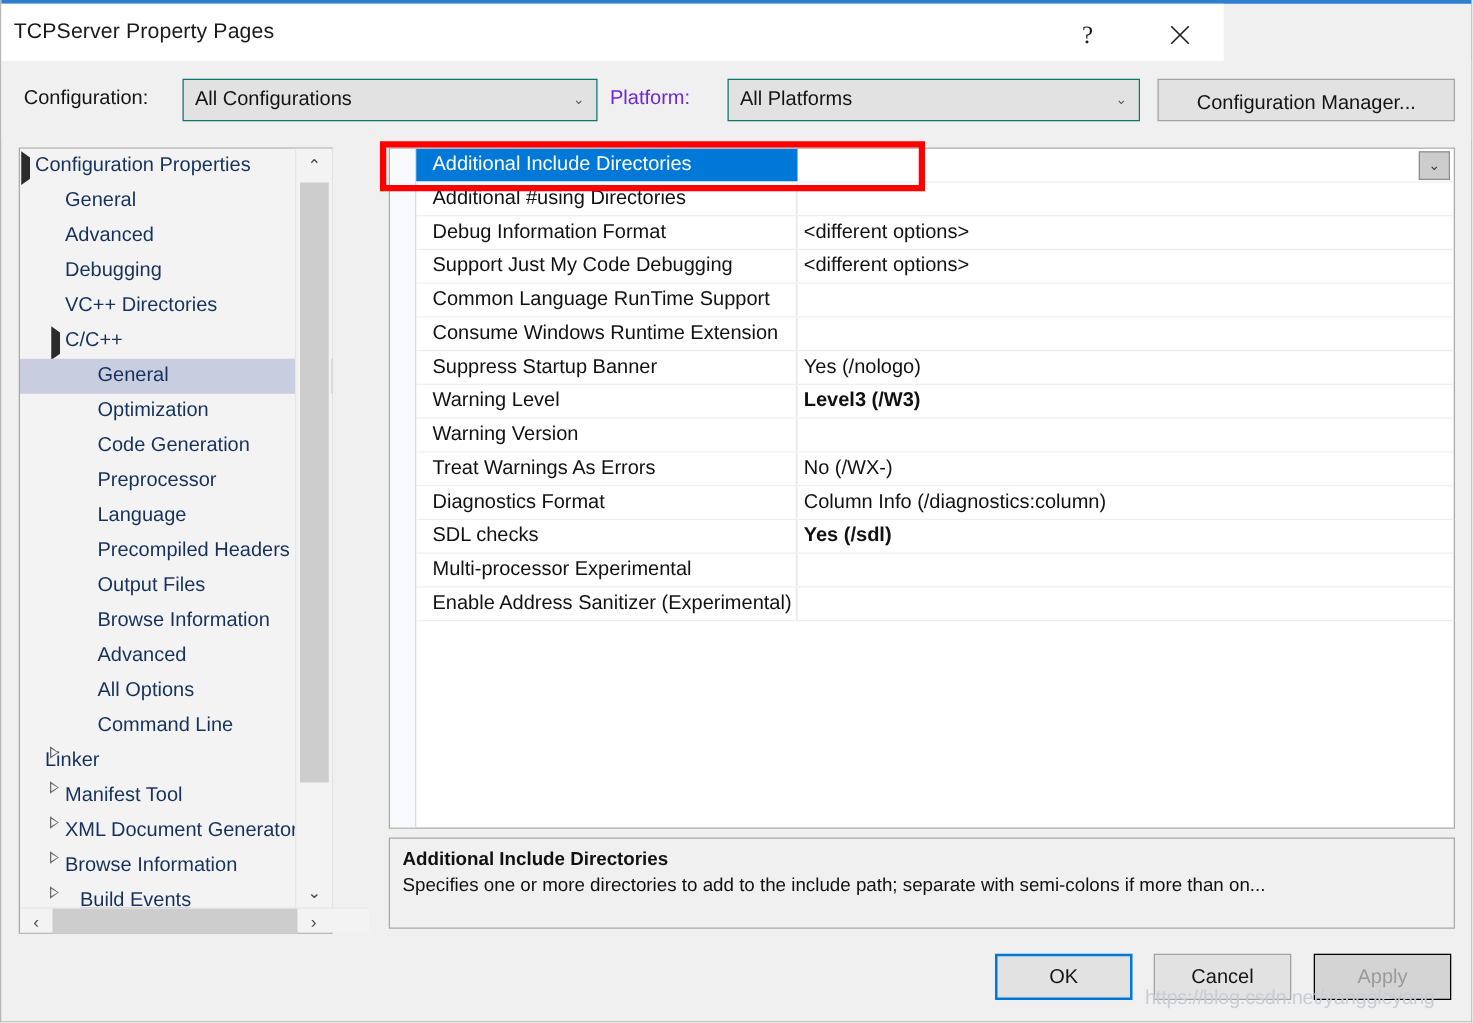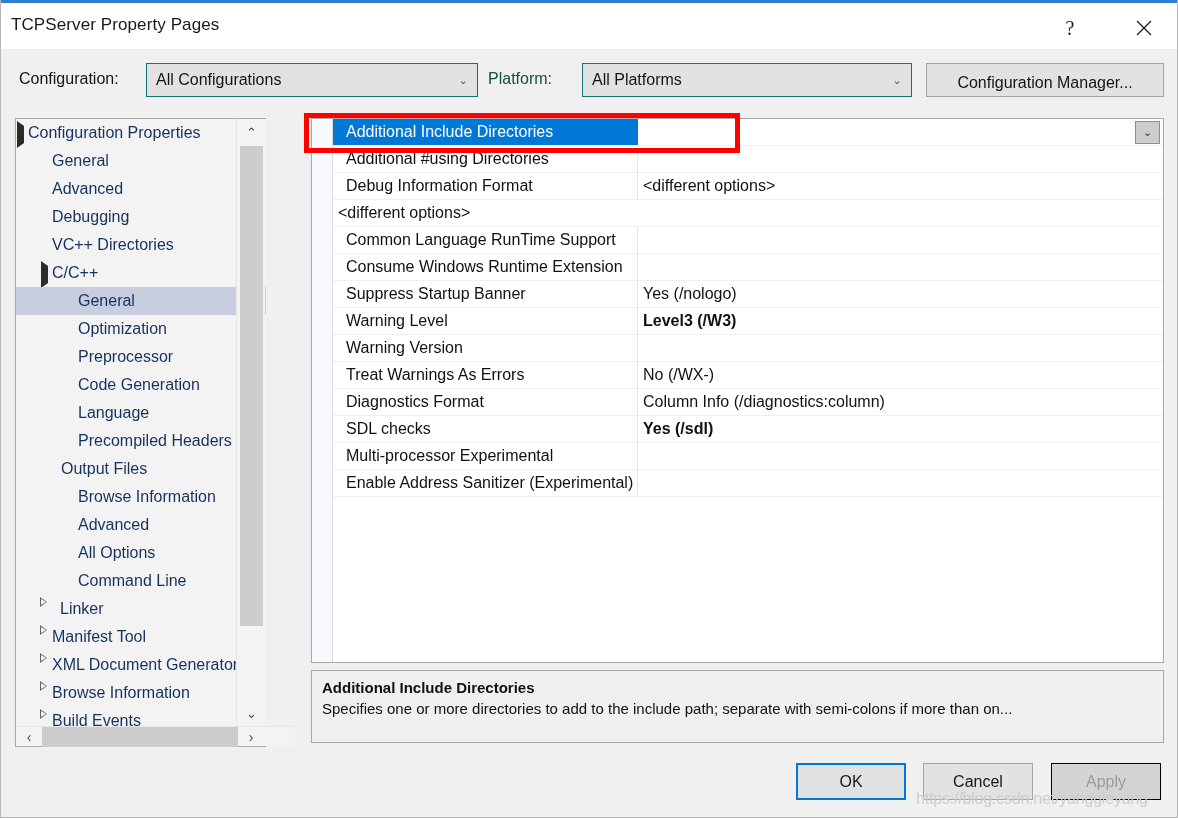--- a/index.html
+++ b/index.html
@@ -23,21 +23,21 @@
   
   #accent-line {
     position: absolute; left: 0; top: 0;
     width: 1178px; height: 3px;
     background: #2f7fd1;
   }
 
   
   #titlebar {
     position: absolute; left: 0; top: 3px;
-    width: 1178px; height: 46px;
+    width: 978px; height: 46px;
     background: #ffffff;
   }
   #title-text {
     position: absolute; left: 10px; top: 12px;
     font-size: 17px; color: #1a1a1a;
     letter-spacing: 0.1px;
     white-space: nowrap;
   }
   .titlebtn {
     position: absolute; top: 3px;
@@ -57,21 +57,21 @@
     position: absolute; left: 0; top: 49px;
     width: 1178px; height: 62px;
     background: #f0f0f0;
   }
   #config-label {
     position: absolute; left: 18px; top: 21px;
     font-size: 16px; color: #141414; white-space: nowrap;
   }
   #platform-label {
     position: absolute; left: 487px; top: 21px;
-    font-size: 16px; color: #14532d; white-space: nowrap;
+    font-size: 16px; color: #6d28d9; white-space: nowrap;
   }
   .combo {
     position: absolute; top: 14px;
     height: 34px;
     background: #e2e2e2;
     border: 1px solid #0f766e;
     display: flex; align-items: center;
     padding: 0 2px 0 9px;
     cursor: default;
   }
@@ -376,65 +376,65 @@
           <span class="expander" style="left: 24px;"><span class="exp-open"></span></span>
           <span class="tw-label" style="margin-left: 36px;">C/C++</span>
         </div>
         <div class="tree-item selected">
           <span class="tw-label" style="margin-left: 62px;">General</span>
         </div>
         <div class="tree-item">
           <span class="tw-label" style="margin-left: 62px;">Optimization</span>
         </div>
         <div class="tree-item">
+          <span class="tw-label" style="margin-left: 62px;">Code Generation</span>
+        </div>
+        <div class="tree-item">
           <span class="tw-label" style="margin-left: 62px;">Preprocessor</span>
         </div>
         <div class="tree-item">
-          <span class="tw-label" style="margin-left: 62px;">Code Generation</span>
-        </div>
-        <div class="tree-item">
           <span class="tw-label" style="margin-left: 62px;">Language</span>
         </div>
         <div class="tree-item">
           <span class="tw-label" style="margin-left: 62px;">Precompiled Headers</span>
         </div>
         <div class="tree-item">
-          <span class="tw-label" style="margin-left: 45px;">Output Files</span>
+          <span class="tw-label" style="margin-left: 62px;">Output Files</span>
         </div>
         <div class="tree-item">
           <span class="tw-label" style="margin-left: 62px;">Browse Information</span>
         </div>
         <div class="tree-item">
           <span class="tw-label" style="margin-left: 62px;">Advanced</span>
         </div>
         <div class="tree-item">
           <span class="tw-label" style="margin-left: 62px;">All Options</span>
         </div>
         <div class="tree-item">
           <span class="tw-label" style="margin-left: 62px;">Command Line</span>
         </div>
         <div class="tree-item">
           <span class="expander" style="left: 24px;"><span class="exp-closed"></span></span>
-          <span class="tw-label" style="margin-left: 44px;">Linker</span>
+          <span class="tw-label" style="margin-left: 20px;">Linker</span>
         </div>
         <div class="tree-item">
           <span class="expander" style="left: 24px;"><span class="exp-closed"></span></span>
           <span class="tw-label" style="margin-left: 36px;">Manifest Tool</span>
         </div>
         <div class="tree-item">
           <span class="expander" style="left: 24px;"><span class="exp-closed"></span></span>
           <span class="tw-label" style="margin-left: 36px;">XML Document Generator</span>
         </div>
         <div class="tree-item">
           <span class="expander" style="left: 24px;"><span class="exp-closed"></span></span>
           <span class="tw-label" style="margin-left: 36px;">Browse Information</span>
         </div>
         <div class="tree-item">
           <span class="expander" style="left: 24px;"><span class="exp-closed"></span></span>
-          <span class="tw-label" style="margin-left: 36px; text-decoration: underline;">Build Events</span>
+          <span class="tw-label" style="margin-left: 48px; text-decoration: underline;">Build Events</span>
         </div>
       </div>
 
     <div id="tree-vscroll">
       <div class="sb-arrow" id="tree-scroll-up">⌃</div>
       <div id="tree-vthumb"></div>
       <div class="sb-arrow" id="tree-scroll-down">⌄</div>
     </div>
 
     <div id="tree-hscroll">
@@ -457,20 +457,21 @@
         </div>
         <div class="grid-row">
           <div class="grid-name">Additional #using Directories</div>
           <div class="grid-value"></div>
         </div>
         <div class="grid-row">
           <div class="grid-name">Debug Information Format</div>
           <div class="grid-value">&lt;different options&gt;</div>
         </div>
         <div class="grid-row">
+          <div class="grid-name">Support Just My Code Debugging</div>
           <div class="grid-value">&lt;different options&gt;</div>
         </div>
         <div class="grid-row">
           <div class="grid-name">Common Language RunTime Support</div>
           <div class="grid-value"></div>
         </div>
         <div class="grid-row">
           <div class="grid-name">Consume Windows Runtime Extension</div>
           <div class="grid-value"></div>
         </div>

